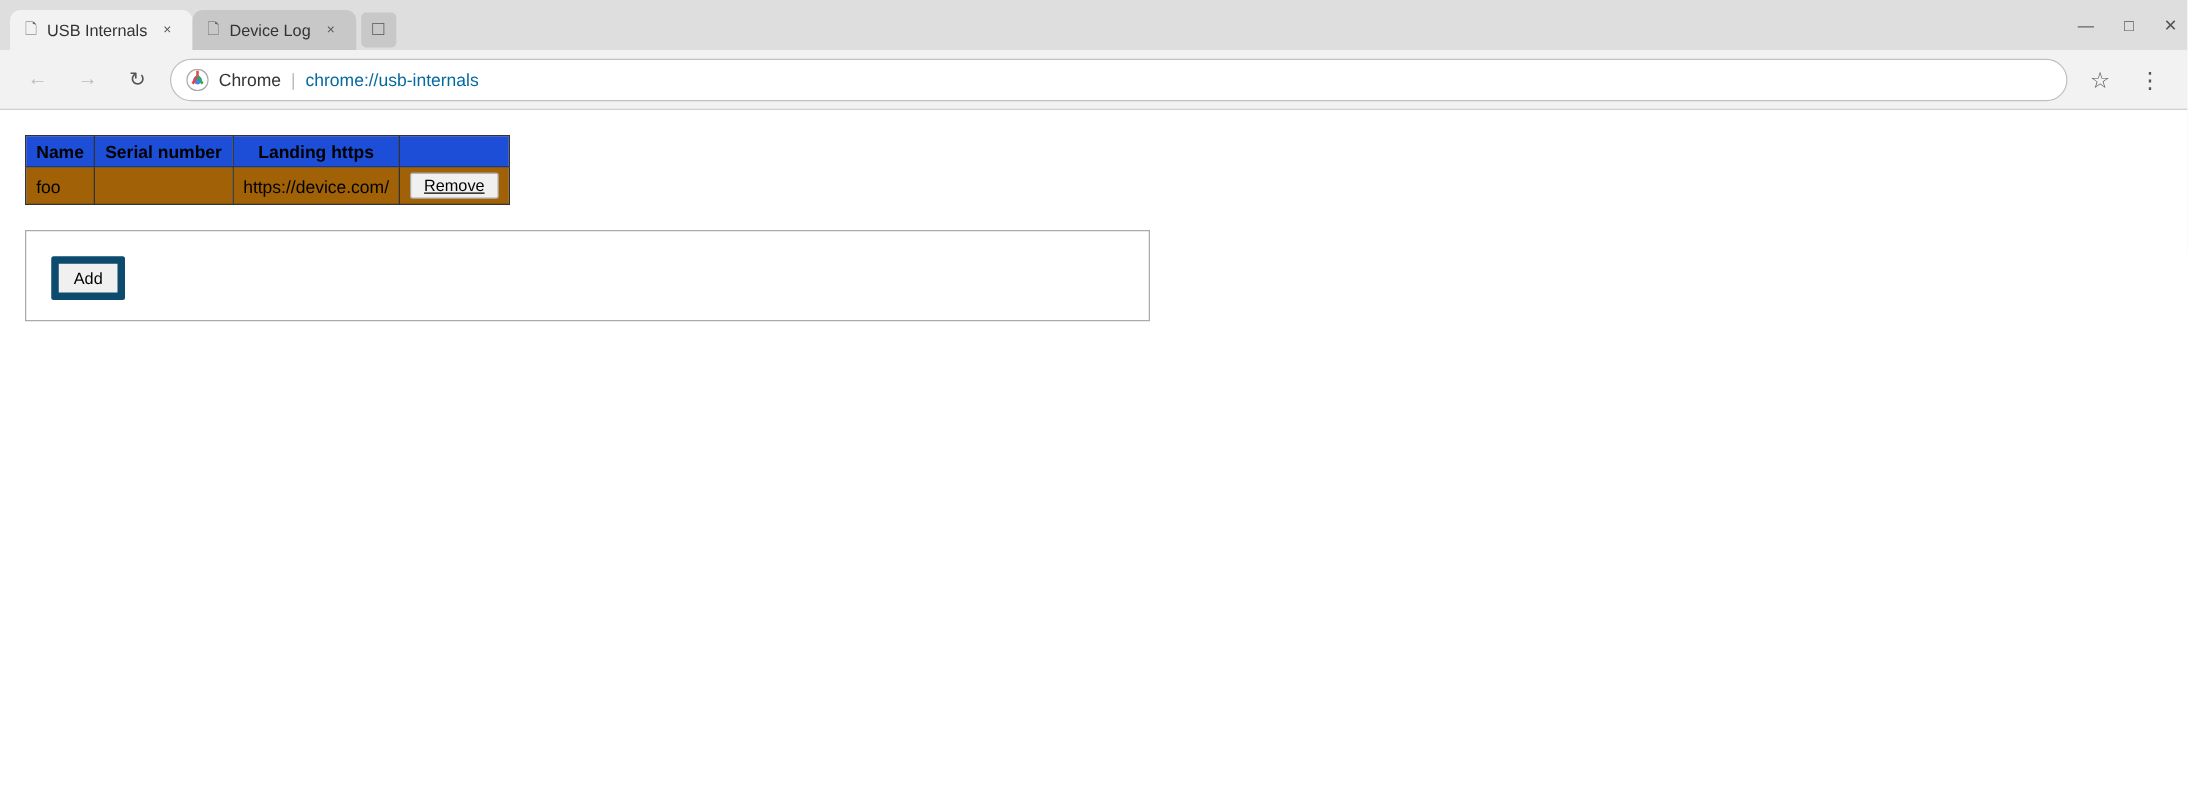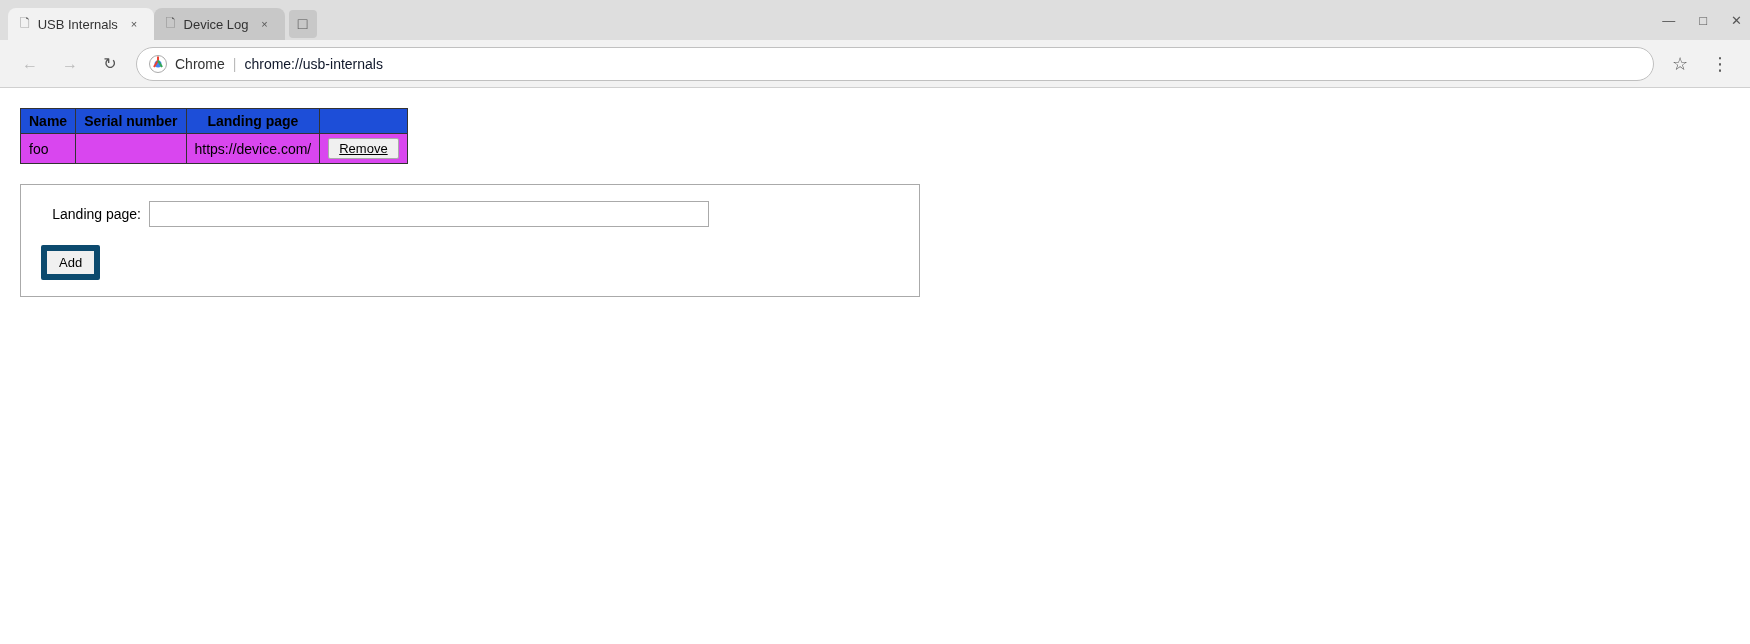--- a/index.html
+++ b/index.html
@@ -110,21 +110,21 @@
     .address-text {
       font-size: 14px;
       color: #333;
     }
     .address-divider {
       color: #bbb;
       font-size: 14px;
     }
     .address-url {
       font-size: 14px;
-      color: #0f172a;
+      color: #0369a1;
     }
     .toolbar-right {
       display: flex;
       gap: 12px;
       align-items: center;
       color: #555;
       font-size: 18px;
     }
     .toolbar-icon {
       cursor: pointer;
@@ -152,21 +152,21 @@
     table th, table td {
       border: 1px solid #333;
       padding: 4px 8px;
       font-size: 14px;
     }
     table th {
       font-weight: bold;
       background: #1d4ed8;
     }
     table td {
-      background: #d946ef;
+      background: #a16207;
     }
     .remove-btn {
       padding: 2px 10px;
       background: #f0f0f0;
       border: 1px solid #aaa;
       border-radius: 2px;
       cursor: pointer;
       font-size: 13px;
       text-decoration: underline;
     }
@@ -281,41 +281,37 @@
 </div>
 
 <div class="page-content">
 
   
   <table>
     <thead>
       <tr>
         <th>Name</th>
         <th>Serial number</th>
-        <th>Landing page</th>
+        <th>Landing https</th>
         <th></th>
       </tr>
     </thead>
     <tbody id="device-table-body">
 
     <tr>
           <td>foo</td>
           <td></td>
           <td>https://device.com/</td>
           <td><button class="remove-btn">Remove</button></td>
         </tr>
       </tbody>
   </table>
 
   
   <div class="add-device-box">
 
 
 
-    <div class="form-row">
-      <label class="form-label">Landing page:</label>
-      <input type="text" class="form-input" value="" style="">
-    </div>
 
     <button class="add-btn">Add</button>
   </div>
 
 </div>
 
 </body></html>

